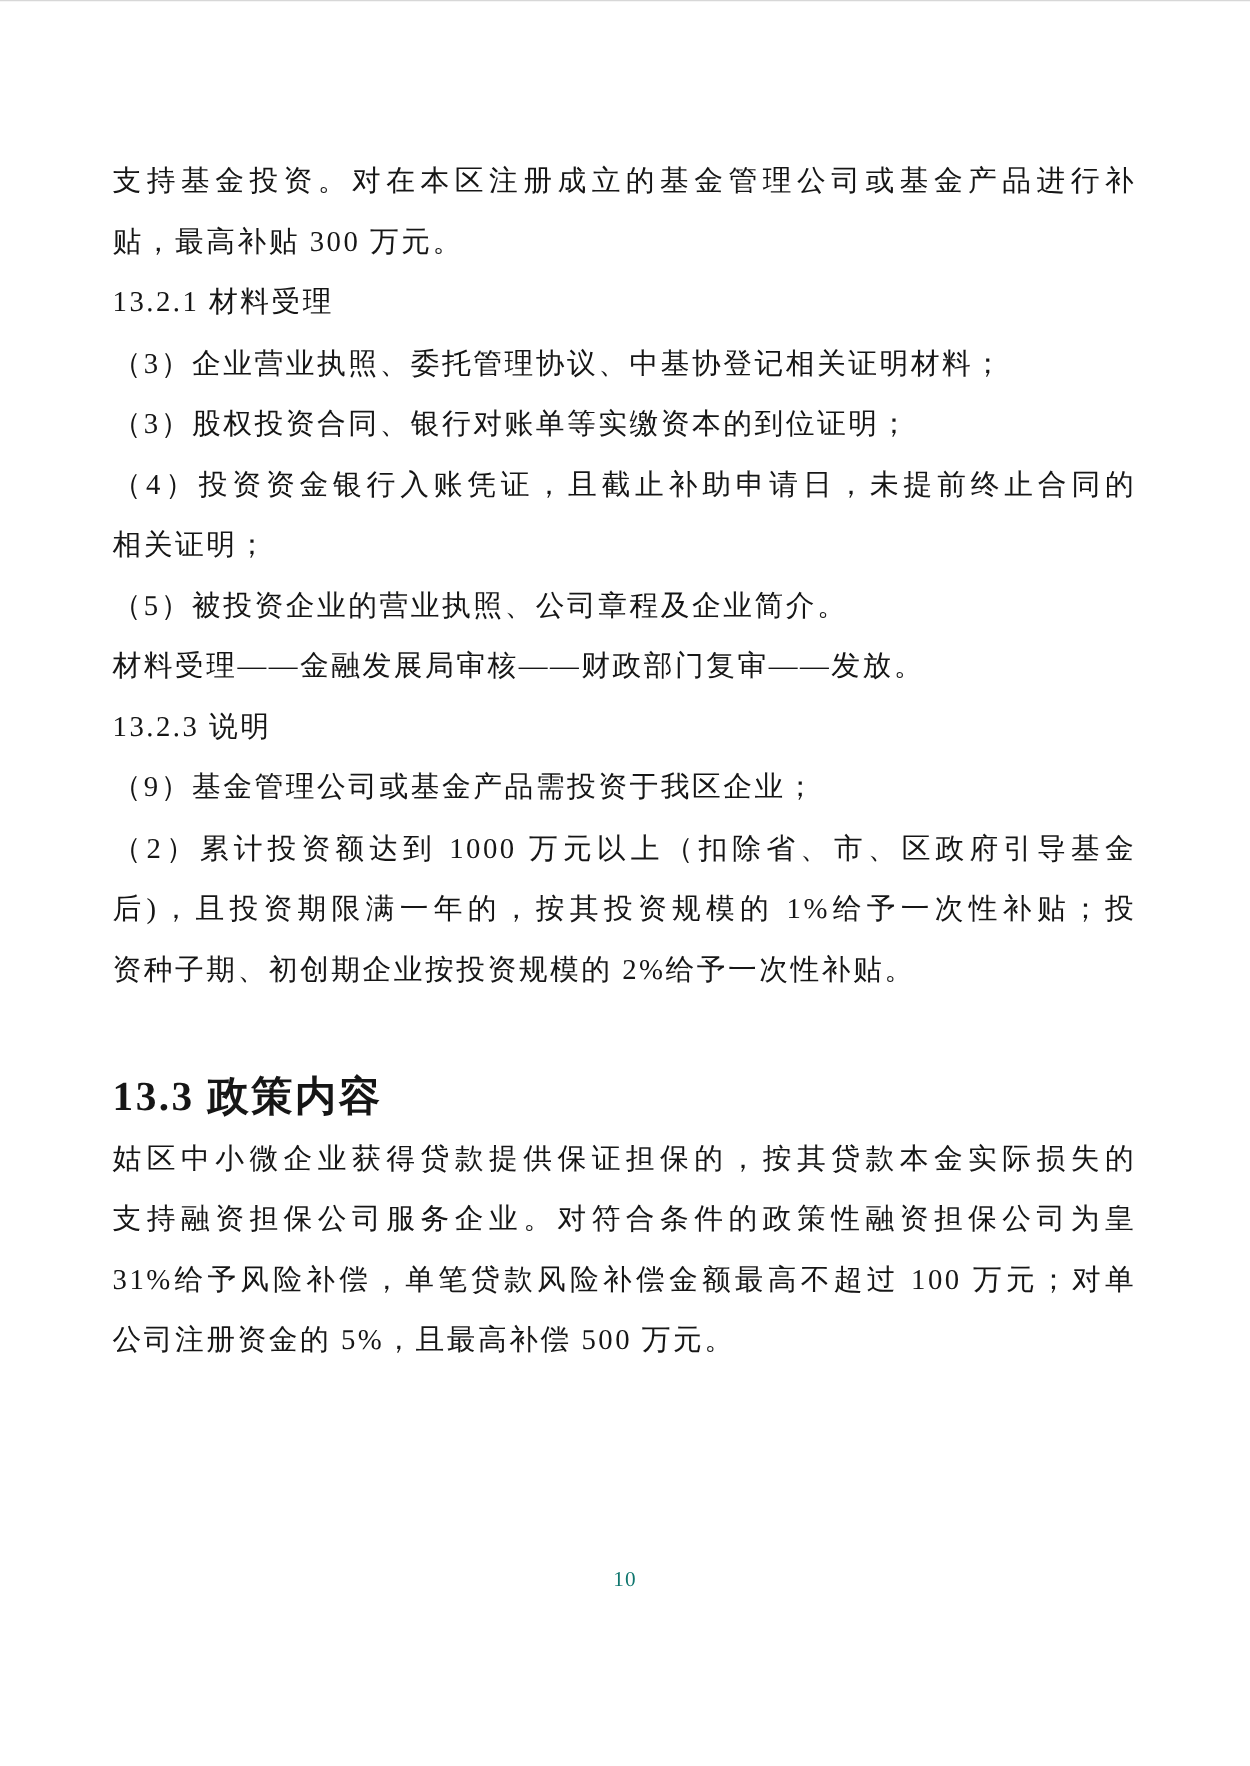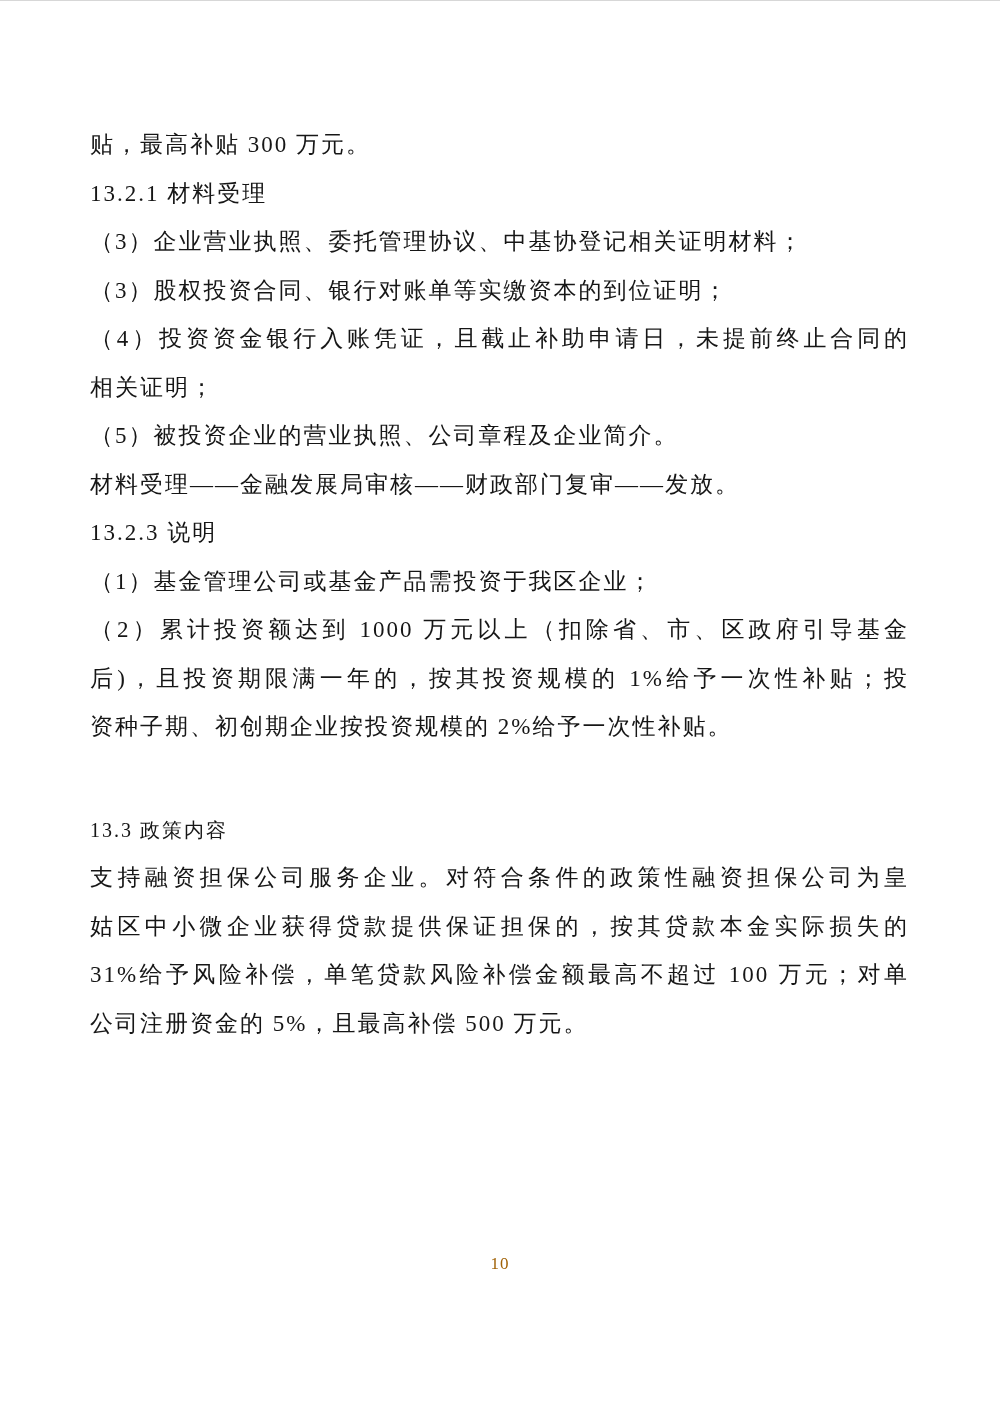--- a/index.html
+++ b/index.html
@@ -30,53 +30,54 @@
     letter-spacing: 2px;
     text-align: left;
     height: 48.5px;
   }
   .stretch {
     text-align: justify;
     text-align-last: justify;
     text-justify: distribute;
   }
   .heading {
-    font-weight: normal;
-    font-size: 20px;
+    font-weight: bold;
+    font-size: 33px;
     margin-top: 54px;
   }
   .page-number {
     position: absolute;
     top: 1253px;
     left: 0;
     width: 100%;
     text-align: center;
     font-size: 17px;
     letter-spacing: 1px;
-    color: #a16207;
+    color: #0f766e;
   }
 </style>
 </head>
 <body>
 
 <div class="page">
   <div class="content">
+    <div class="ln stretch">支持基金投资。对在本区注册成立的基金管理公司或基金产品进行补</div>
     <div class="ln">贴，最高补贴 300 万元。</div>
     <div class="ln">13.2.1 材料受理</div>
     <div class="ln">（3）企业营业执照、委托管理协议、中基协登记相关证明材料；</div>
     <div class="ln">（3）股权投资合同、银行对账单等实缴资本的到位证明；</div>
     <div class="ln stretch">（4）投资资金银行入账凭证，且截止补助申请日，未提前终止合同的</div>
     <div class="ln">相关证明；</div>
     <div class="ln">（5）被投资企业的营业执照、公司章程及企业简介。</div>
     <div class="ln">材料受理——金融发展局审核——财政部门复审——发放。</div>
     <div class="ln">13.2.3 说明</div>
-    <div class="ln">（1）基金管理公司或基金产品需投资于我区企业；</div>
+    <div class="ln">（9）基金管理公司或基金产品需投资于我区企业；</div>
     <div class="ln stretch">（2）累计投资额达到 1000 万元以上（扣除省、市、区政府引导基金</div>
     <div class="ln stretch">后)，且投资期限满一年的，按其投资规模的 1%给予一次性补贴；投</div>
     <div class="ln">资种子期、初创期企业按投资规模的 2%给予一次性补贴。</div>
     <div class="ln heading">13.3 政策内容</div>
+    <div class="ln stretch">姑区中小微企业获得贷款提供保证担保的，按其贷款本金实际损失的</div>
     <div class="ln stretch">支持融资担保公司服务企业。对符合条件的政策性融资担保公司为皇</div>
-    <div class="ln stretch">姑区中小微企业获得贷款提供保证担保的，按其贷款本金实际损失的</div>
     <div class="ln stretch">31%给予风险补偿，单笔贷款风险补偿金额最高不超过 100 万元；对单</div>
     <div class="ln">公司注册资金的 5%，且最高补偿 500 万元。</div>
   </div>
   <div class="page-number">10</div>
 </div>
 
 </body></html>

